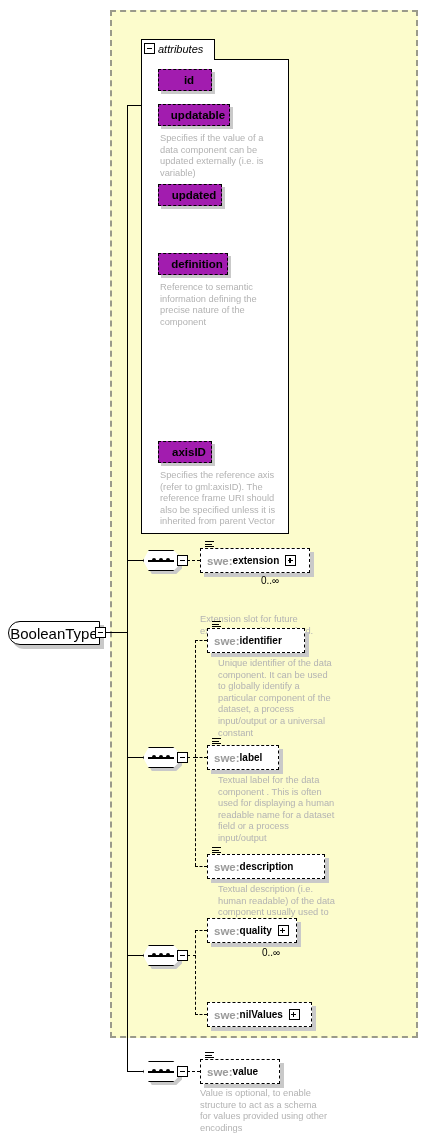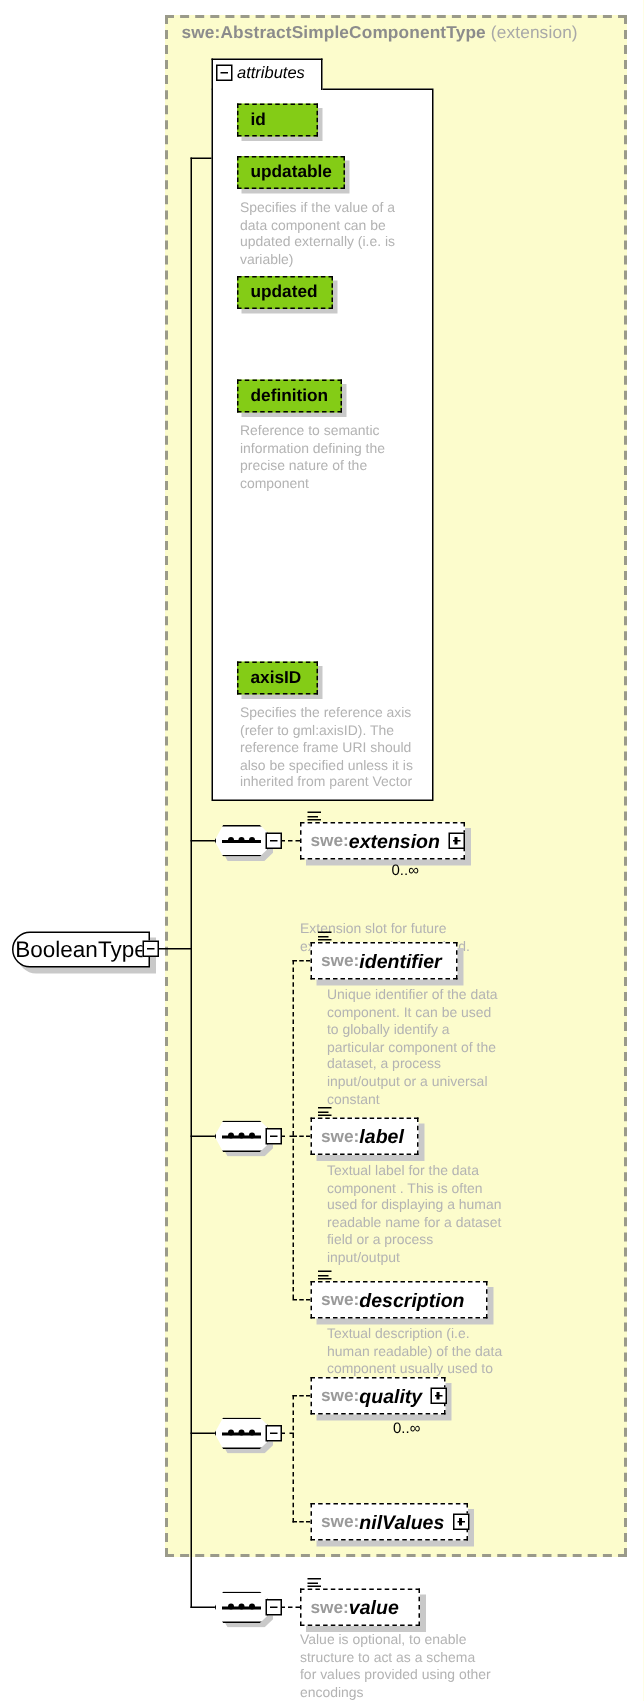--- a/index.html
+++ b/index.html
@@ -58,30 +58,31 @@
     position:absolute;left:141px;top:59px;width:148px;height:475px;
     background:#ffffff;
     border:1.5px solid #000;
     box-sizing:border-box;
     z-index:2;
   }
 
   
   .attr-item{
     position:absolute;
-    background:#84cc16;
+    background:#a21caf;
     border:1.6px dashed #000;
     box-sizing:border-box;
     font-size:11.5px;font-weight:bold;color:#000;
     display:flex;align-items:center;
     padding-left:8px;
     height:22px;
     box-shadow:3px 3px 0 0 #c9c9c9;
     z-index:4;
     white-space:nowrap;
+    justify-content:center;
   }
   .attr-doc{
     position:absolute;
     font-size:9.3px;color:#b3b3b3;line-height:11.6px;
     width:118px;z-index:4;
   }
 
   
   .elem{
     position:absolute;
@@ -89,21 +90,21 @@
     border:1.6px dashed #000;
     box-sizing:border-box;
     height:25px;
     display:flex;align-items:center;
     padding:0 6px;
     box-shadow:4px 4px 0 0 #c9c9c9;
     z-index:5;
     white-space:nowrap;
   }
   .elem .pfx{font-size:11.5px;font-weight:bold;color:#9a9a9a;}
-  .elem .nm{font-size:13px;font-weight:bold;color:#000;font-style:italic;}
+  .elem .nm{font-size:10px;font-weight:bold;color:#000;}
   .elem .expander{margin-left:6px;flex:0 0 auto;}
   .doc-icon{
     position:absolute;left:4px;top:-8px;width:9px;height:9px;z-index:7;
   }
   .doc-icon i{display:block;background:#000;height:1px;margin-bottom:1.5px;}
   .doc-icon i:nth-child(1){width:9px;}
   .doc-icon i:nth-child(2){width:7px;}
   .doc-icon i:nth-child(3){width:9px;}
 
   .elem-doc{
@@ -164,24 +165,20 @@
   .dln{position:absolute;z-index:1;}
   .dln-v{border-left:1.4px dashed #000;width:0;}
   .dln-h{border-top:1.4px dashed #000;height:0;}
 </style>
 </head>
 <body>
 
 <div class="canvas">
 
   <div class="ext-box"></div>
-  <div class="ext-title">
-    <span>swe:AbstractSimpleComponentType</span>
-    <span class="ext-suffix">(extension)</span>
-  </div>
 
   <div class="attr-body"></div>
   <div class="attr-tab">
     <span class="expander"></span>
     <span class="attr-tab-label">attributes</span>
   </div>
 
   <div class="attr-item" style="left:158px;top:69px;width:54px;">
     <span>id</span>
   </div>

